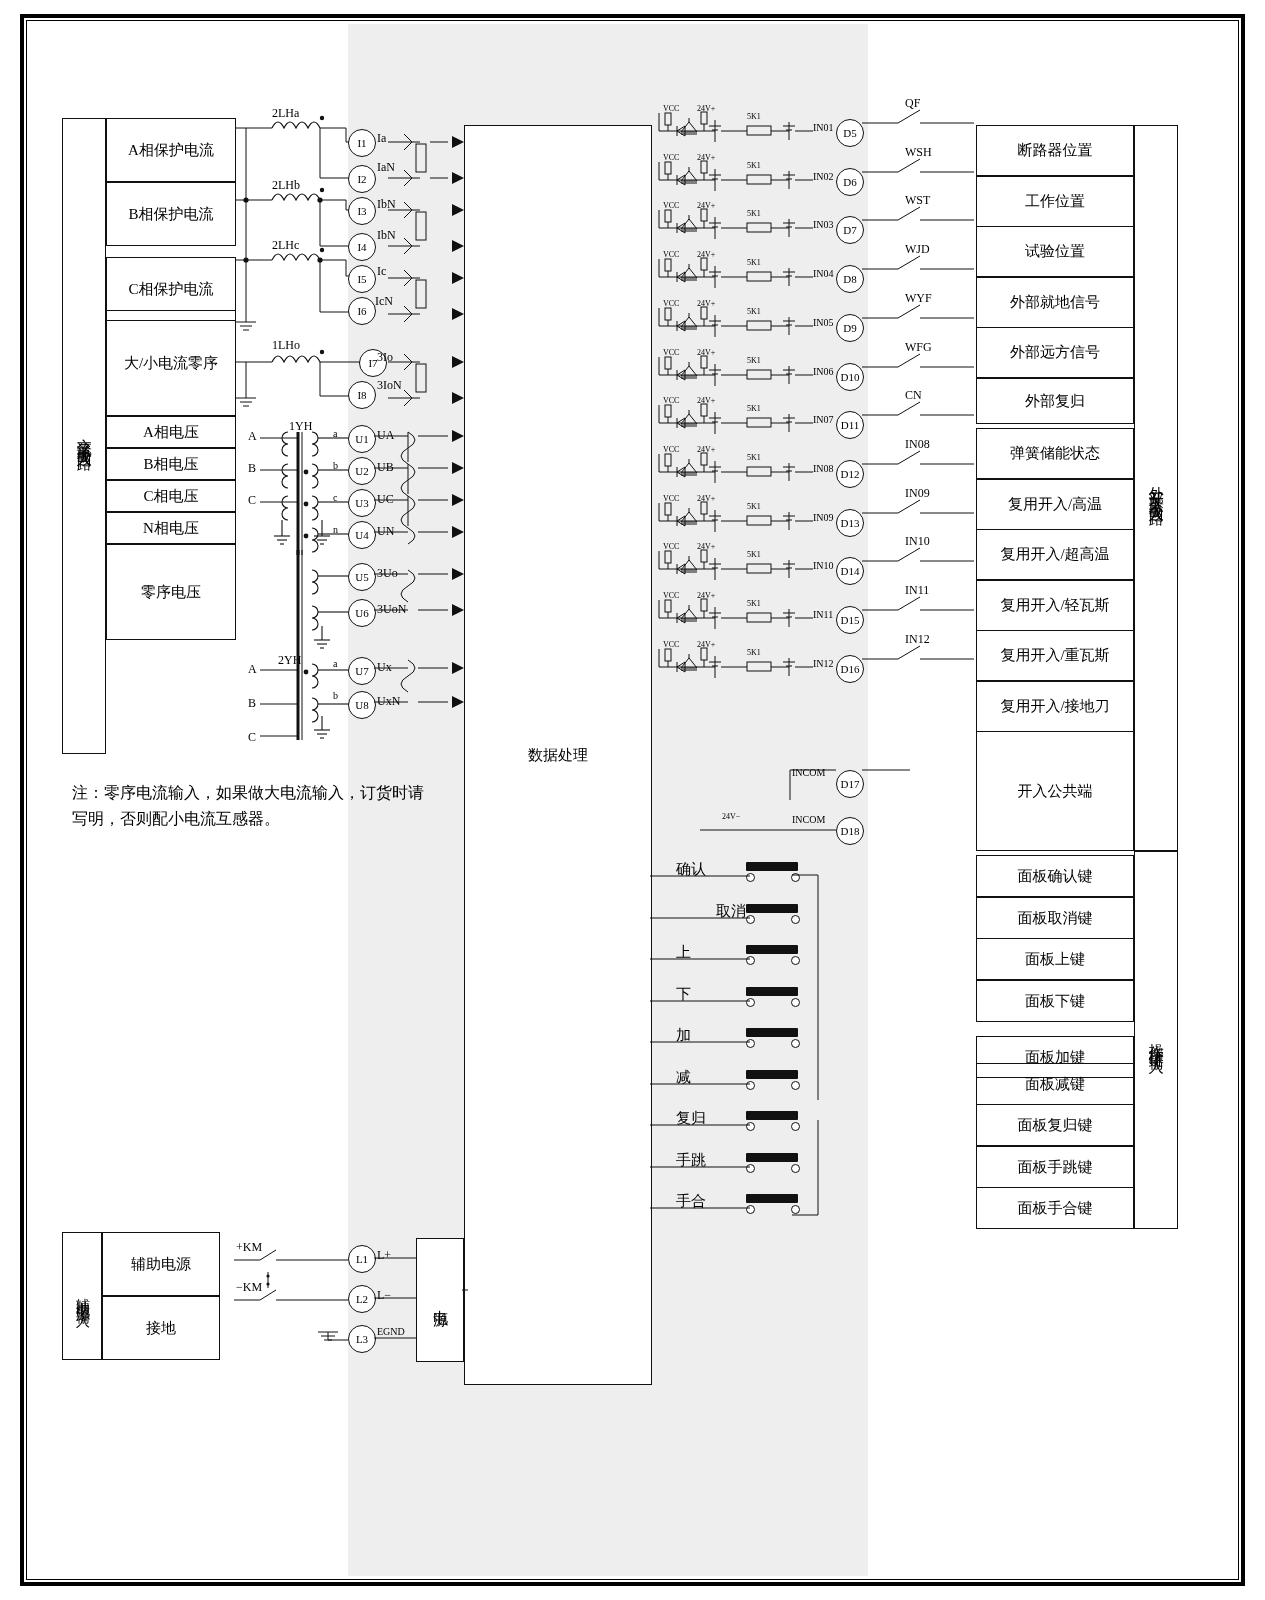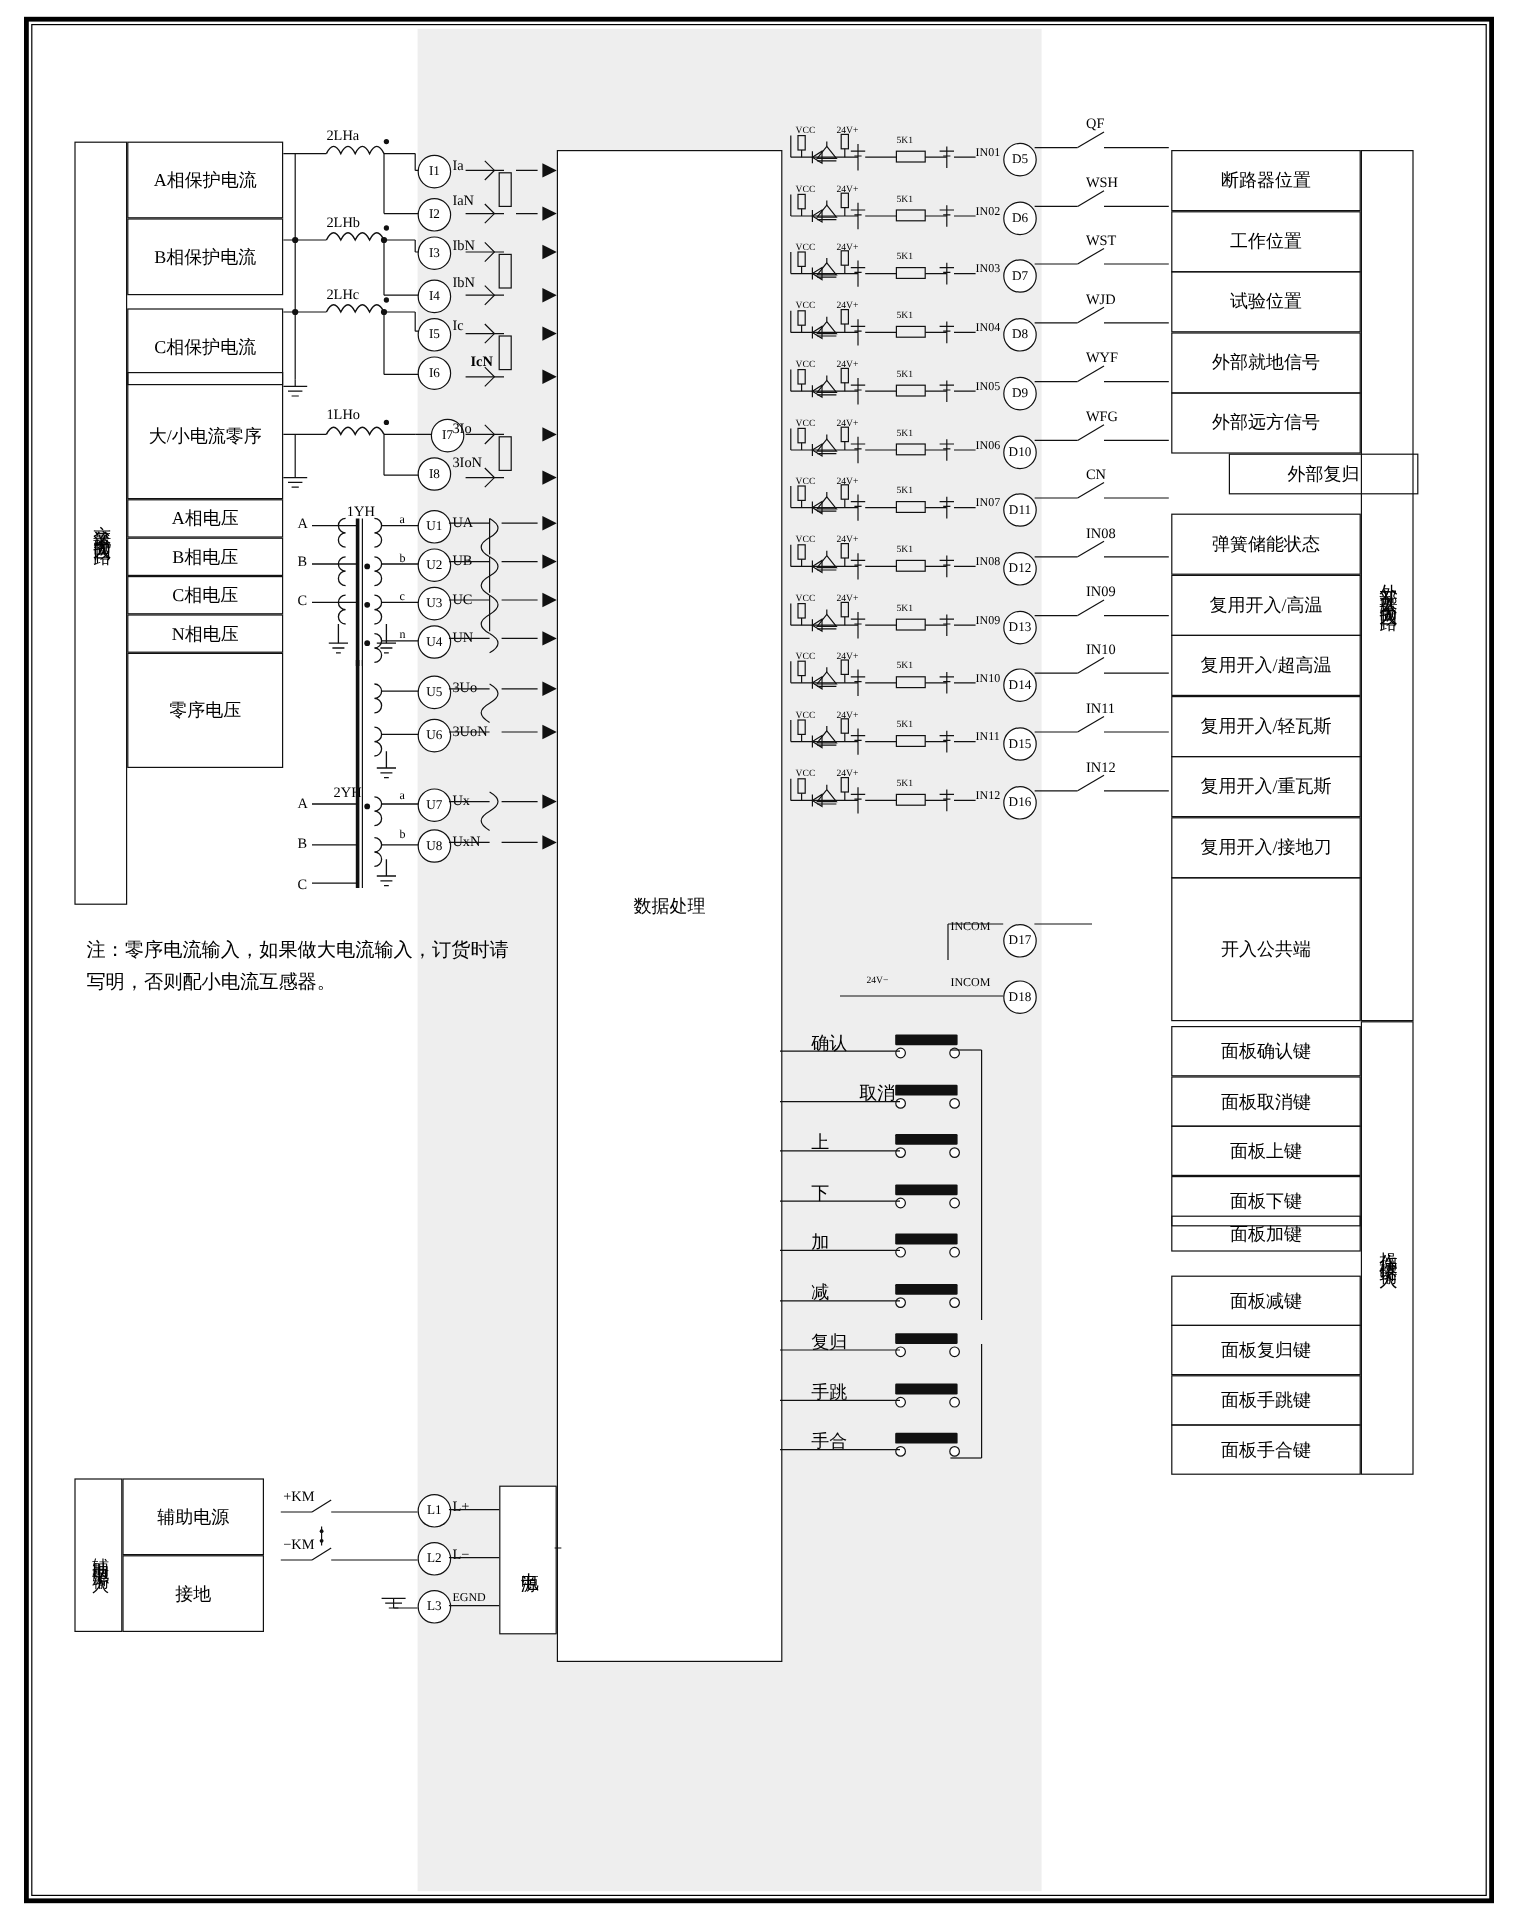--- a/index.html
+++ b/index.html
@@ -111,21 +111,21 @@
   <div class="lbl" style="left:377px;top:131px;">Ia</div>
   <div class="term" style="left:348px;top:165px;">I2</div>
   <div class="lbl" style="left:377px;top:160px;">IaN</div>
   <div class="term" style="left:348px;top:197px;">I3</div>
   <div class="lbl" style="left:377px;top:197px;" style2="">IbN</div>
   <div class="term" style="left:348px;top:233px;">I4</div>
   <div class="lbl" style="left:377px;top:228px;">IbN</div>
   <div class="term" style="left:348px;top:265px;">I5</div>
   <div class="lbl" style="left:377px;top:264px;">Ic</div>
   <div class="term" style="left:348px;top:297px;">I6</div>
-  <div class="lbl" style="left:392px;top:294px;font-weight:bold;">IcN</div>
+  <div class="lbl" style="left:375px;top:294px;">IcN</div>
   <div class="term" style="left:359px;top:349px;text-align:right;">I7</div>
   <div class="lbl" style="left:377px;top:350px;">3Io</div>
   <div class="term" style="left:348px;top:381px;">I8</div>
   <div class="lbl" style="left:377px;top:378px;">3IoN</div>
 
   <svg style="position:absolute;left:374px;top:120px;" width="95" height="300">
     <g stroke="#111" fill="none" stroke-width="1">
 
       <line x1="14" y1="22" x2="46" y2="22"></line>
         <line x1="14" y1="58" x2="46" y2="58"></line>
@@ -788,21 +788,21 @@
         </g>
       </svg>
     </div>
 
   <div id="di-desc-layer">
       <div class="cell" style="left:976px;top:125px;width:158px;height:51px;">断路器位置</div>
       <div class="cell" style="left:976px;top:176px;width:158px;height:51px;">工作位置</div>
       <div class="cell" style="left:976px;top:226px;width:158px;height:51px;">试验位置</div>
       <div class="cell" style="left:976px;top:277px;width:158px;height:51px;">外部就地信号</div>
       <div class="cell" style="left:976px;top:327px;width:158px;height:51px;">外部远方信号</div>
-      <div class="cell" style="left:1024px;top:378px;width:158px;height:34px;">外部复归</div>
+      <div class="cell" style="left:976px;top:378px;width:158px;height:46px;">外部复归</div>
       <div class="cell" style="left:976px;top:428px;width:158px;height:51px;">弹簧储能状态</div>
       <div class="cell" style="left:976px;top:479px;width:158px;height:51px;">复用开入/高温</div>
       <div class="cell" style="left:976px;top:529px;width:158px;height:51px;">复用开入/超高温</div>
       <div class="cell" style="left:976px;top:580px;width:158px;height:51px;">复用开入/轻瓦斯</div>
       <div class="cell" style="left:976px;top:630px;width:158px;height:51px;">复用开入/重瓦斯</div>
       <div class="cell" style="left:976px;top:681px;width:158px;height:51px;">复用开入/接地刀</div>
       <div class="cell" style="left:976px;top:731px;width:158px;height:120px;">开入公共端</div>
     </div>
   <div class="cell vcell" style="left:1134px;top:125px;width:44px;height:726px;">外部开入量输入回路</div>
   <div class="cell vcell" style="left:1134px;top:851px;width:44px;height:378px;">操作按键输入</div>
@@ -833,21 +833,21 @@
         <line x1="0" y1="6" x2="100" y2="6" stroke="#111"></line>
       </svg>
       <div class="cell" style="left:976px;top:980px;width:158px;height:42px;">面板下键</div>
       <div class="btn-key" style="left:676px;top:985px;">下</div>
       <div class="sw-key" style="left:746px;top:987px;"></div>
       <div class="sw-dot" style="left:746px;top:998px;"></div>
       <div class="sw-dot" style="left:791px;top:998px;"></div>
       <svg style="position:absolute;left:650px;top:995px;" width="180" height="12">
         <line x1="0" y1="6" x2="100" y2="6" stroke="#111"></line>
       </svg>
-      <div class="cell" style="left:976px;top:1013px;width:158px;height:30px;">面板加键</div>
+      <div class="cell" style="left:976px;top:1036px;width:158px;height:42px;text-decoration:underline;">面板加键</div>
       <div class="btn-key" style="left:676px;top:1026px;">加</div>
       <div class="sw-key" style="left:746px;top:1028px;"></div>
       <div class="sw-dot" style="left:746px;top:1039px;"></div>
       <div class="sw-dot" style="left:791px;top:1039px;"></div>
       <svg style="position:absolute;left:650px;top:1036px;" width="180" height="12">
         <line x1="0" y1="6" x2="100" y2="6" stroke="#111"></line>
       </svg>
       <div class="cell" style="left:976px;top:1063px;width:158px;height:42px;">面板减键</div>
       <div class="btn-key" style="left:676px;top:1068px;">减</div>
       <div class="sw-key" style="left:746px;top:1070px;"></div>

